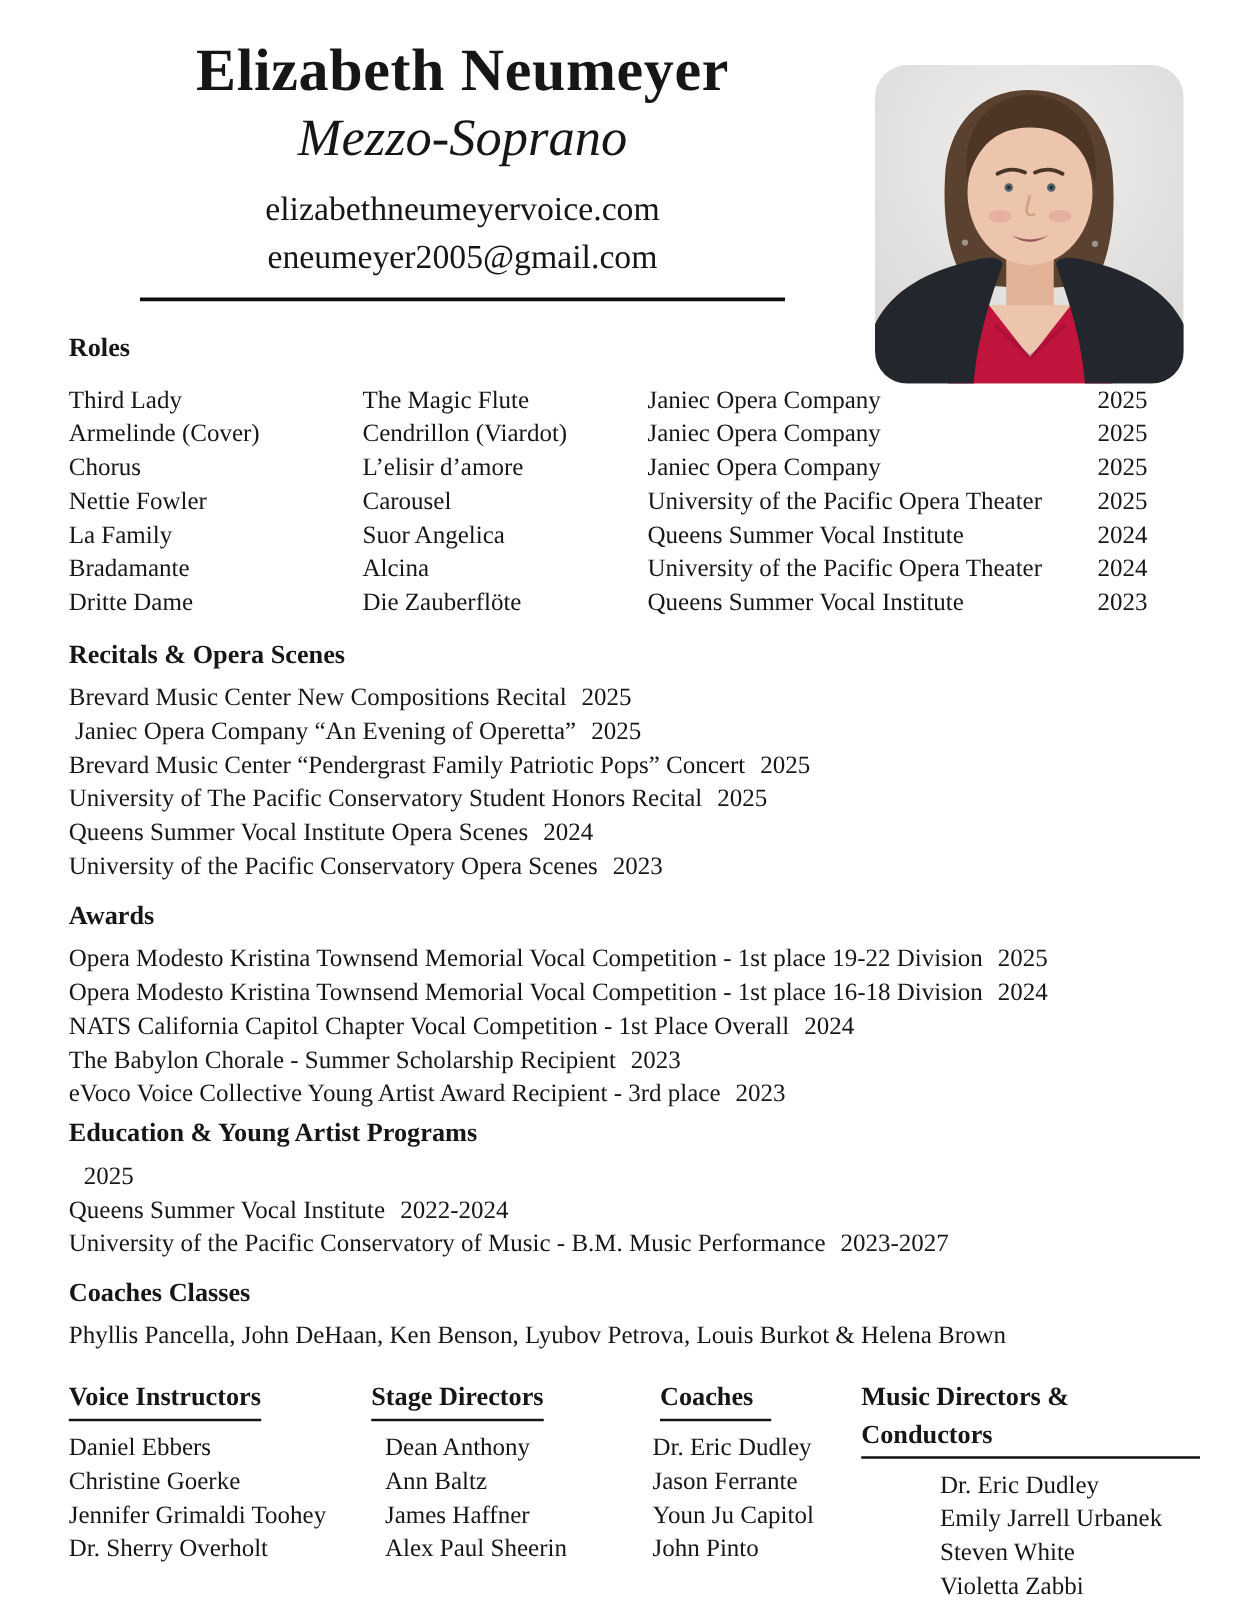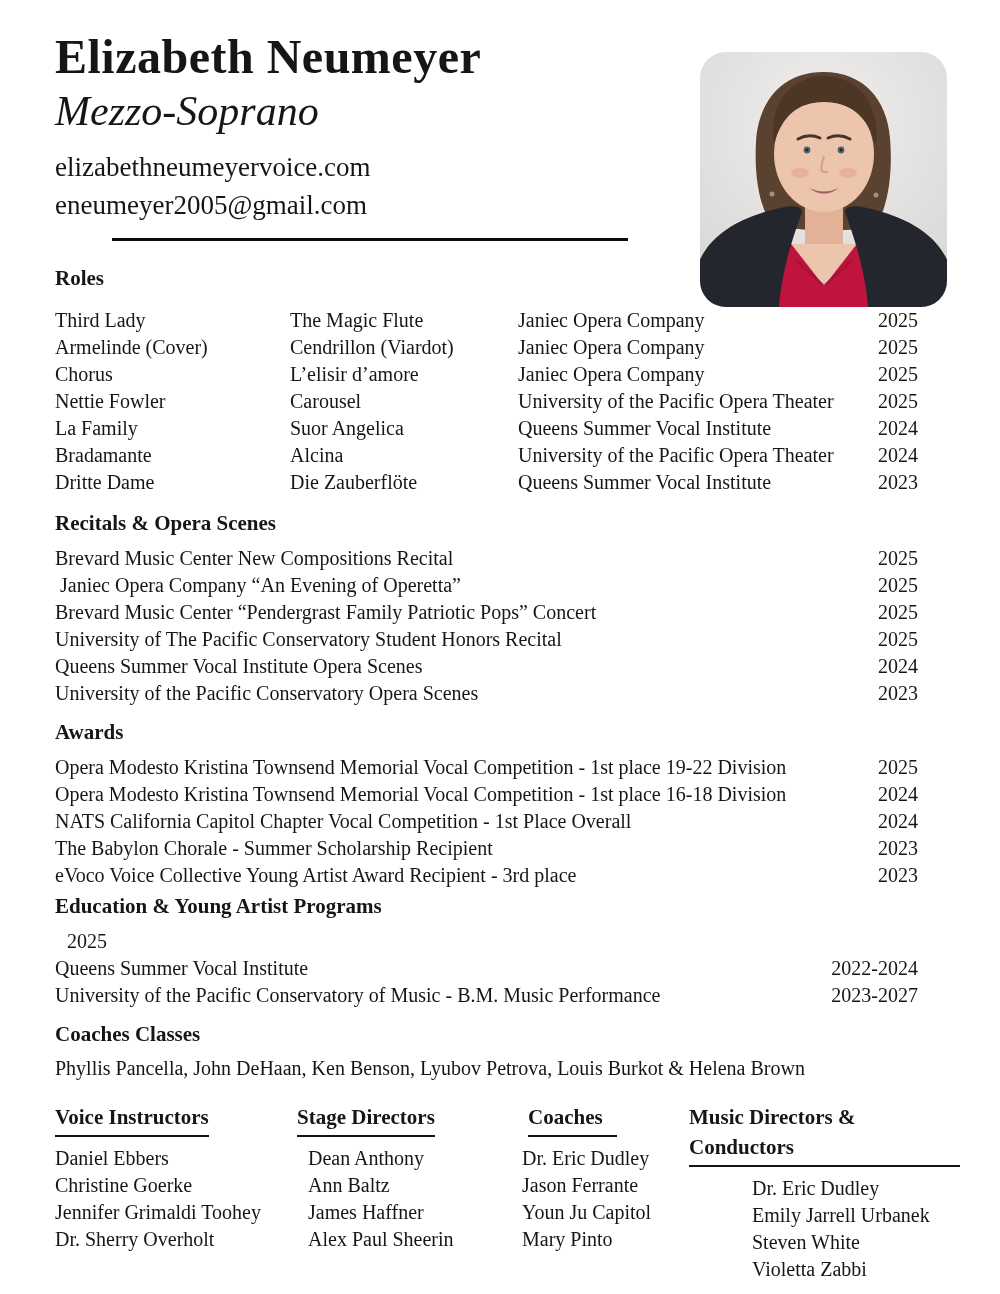--- a/index.html
+++ b/index.html
@@ -9,21 +9,21 @@
     width: 1000px;
     height: 1294px;
     background: #ffffff;
     font-family: "Liberation Serif", "DejaVu Serif", serif;
     color: #161616;
     overflow: hidden;
   }
 
   
   .header { position: relative; }
-  .header-text { width: 630px; margin-left: 55px; text-align: left; }
+  .header-text { width: 630px; margin-left: 55px; text-align: center; }
   .artist-name {
     margin: 30px 0 0 0;
     font-size: 48px;
     line-height: 54px;
     font-weight: bold;
     letter-spacing: 0.5px;
   }
   .voice-type {
     font-size: 42px;
     line-height: 54px;
@@ -67,21 +67,20 @@
     display: grid;
     grid-template-columns: 235px 228px 1fr auto;
   }
   .roles-grid > span { font-size: 20px; line-height: 27px; }
   .r-work { }
   .r-year { text-align: right; }
 
   .list-rows { margin-top: 9px; }
   .l-row {
     display: flex;
-    justify-content: space-between;
     font-size: 20px;
     line-height: 27px;
   }
   .l-text { white-space: pre-wrap; }
   .l-year { text-align: right; padding-left: 12px; }
 
   .master-text { margin-top: 8px; font-size: 20px; line-height: 27px; }
 
   
   .people {
@@ -283,21 +282,21 @@
         <div class="pname">James Haffner</div>
         <div class="pname">Alex Paul Sheerin</div>
       </div>
     </div>
     <div class="pcol pcol-2">
       <div class="pcol-head"><span class="phead">Coaches</span></div>
       <div class="pnames">
         <div class="pname">Dr. Eric Dudley</div>
         <div class="pname">Jason Ferrante</div>
         <div class="pname">Youn Ju Capitol</div>
-        <div class="pname">Mary Pinto</div>
+        <div class="pname">John Pinto</div>
       </div>
     </div>
     <div class="pcol pcol-3">
       <div class="pcol-head"><span class="phead">Music Directors &amp; Conductors</span></div>
       <div class="pnames">
         <div class="pname">Dr. Eric Dudley</div>
         <div class="pname">Emily Jarrell Urbanek</div>
         <div class="pname">Steven White</div>
         <div class="pname">Violetta Zabbi</div>
       </div>

